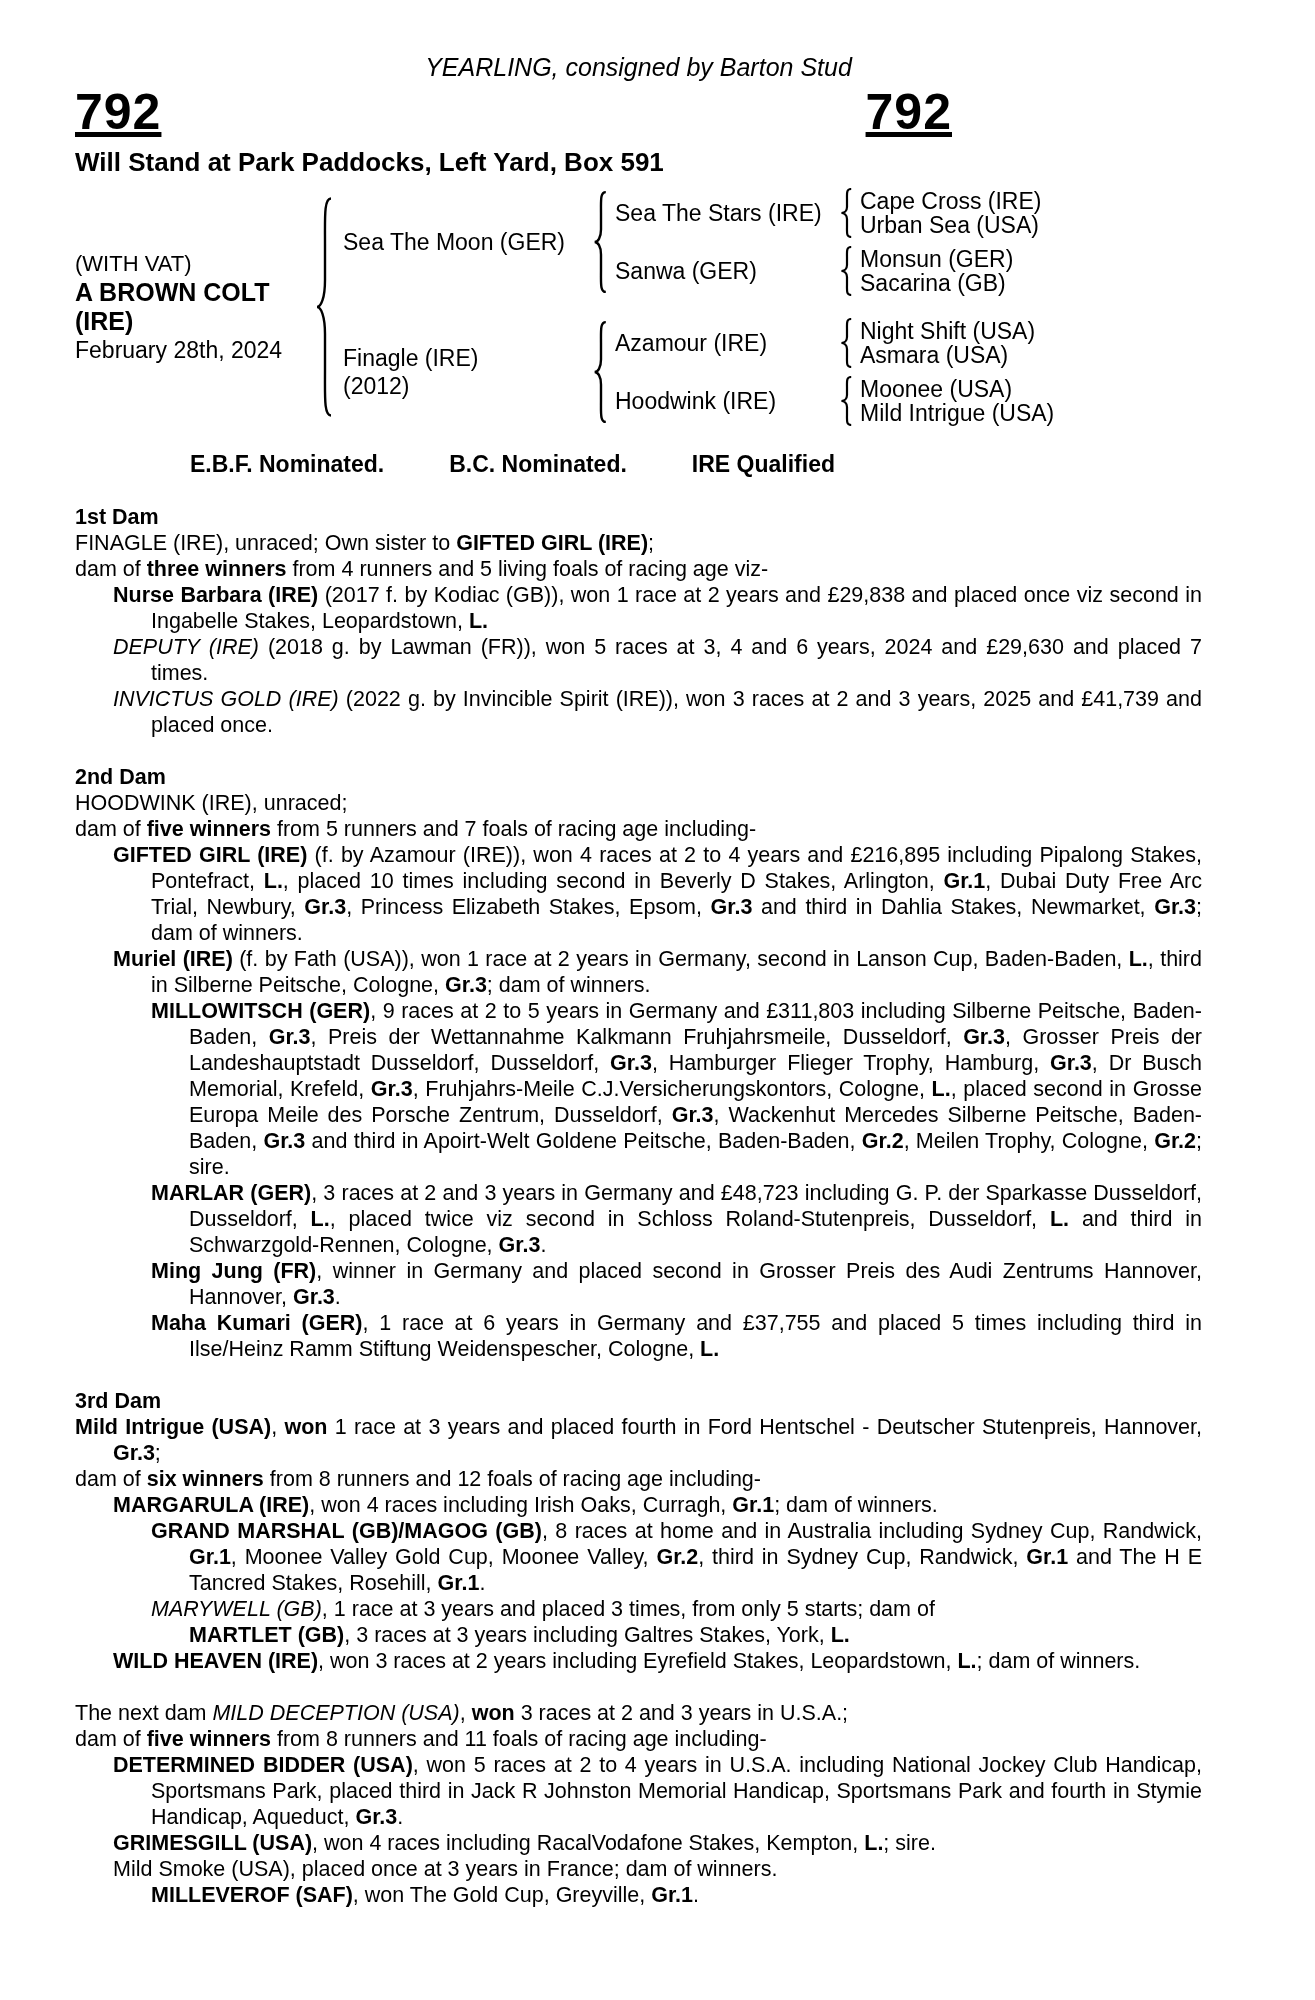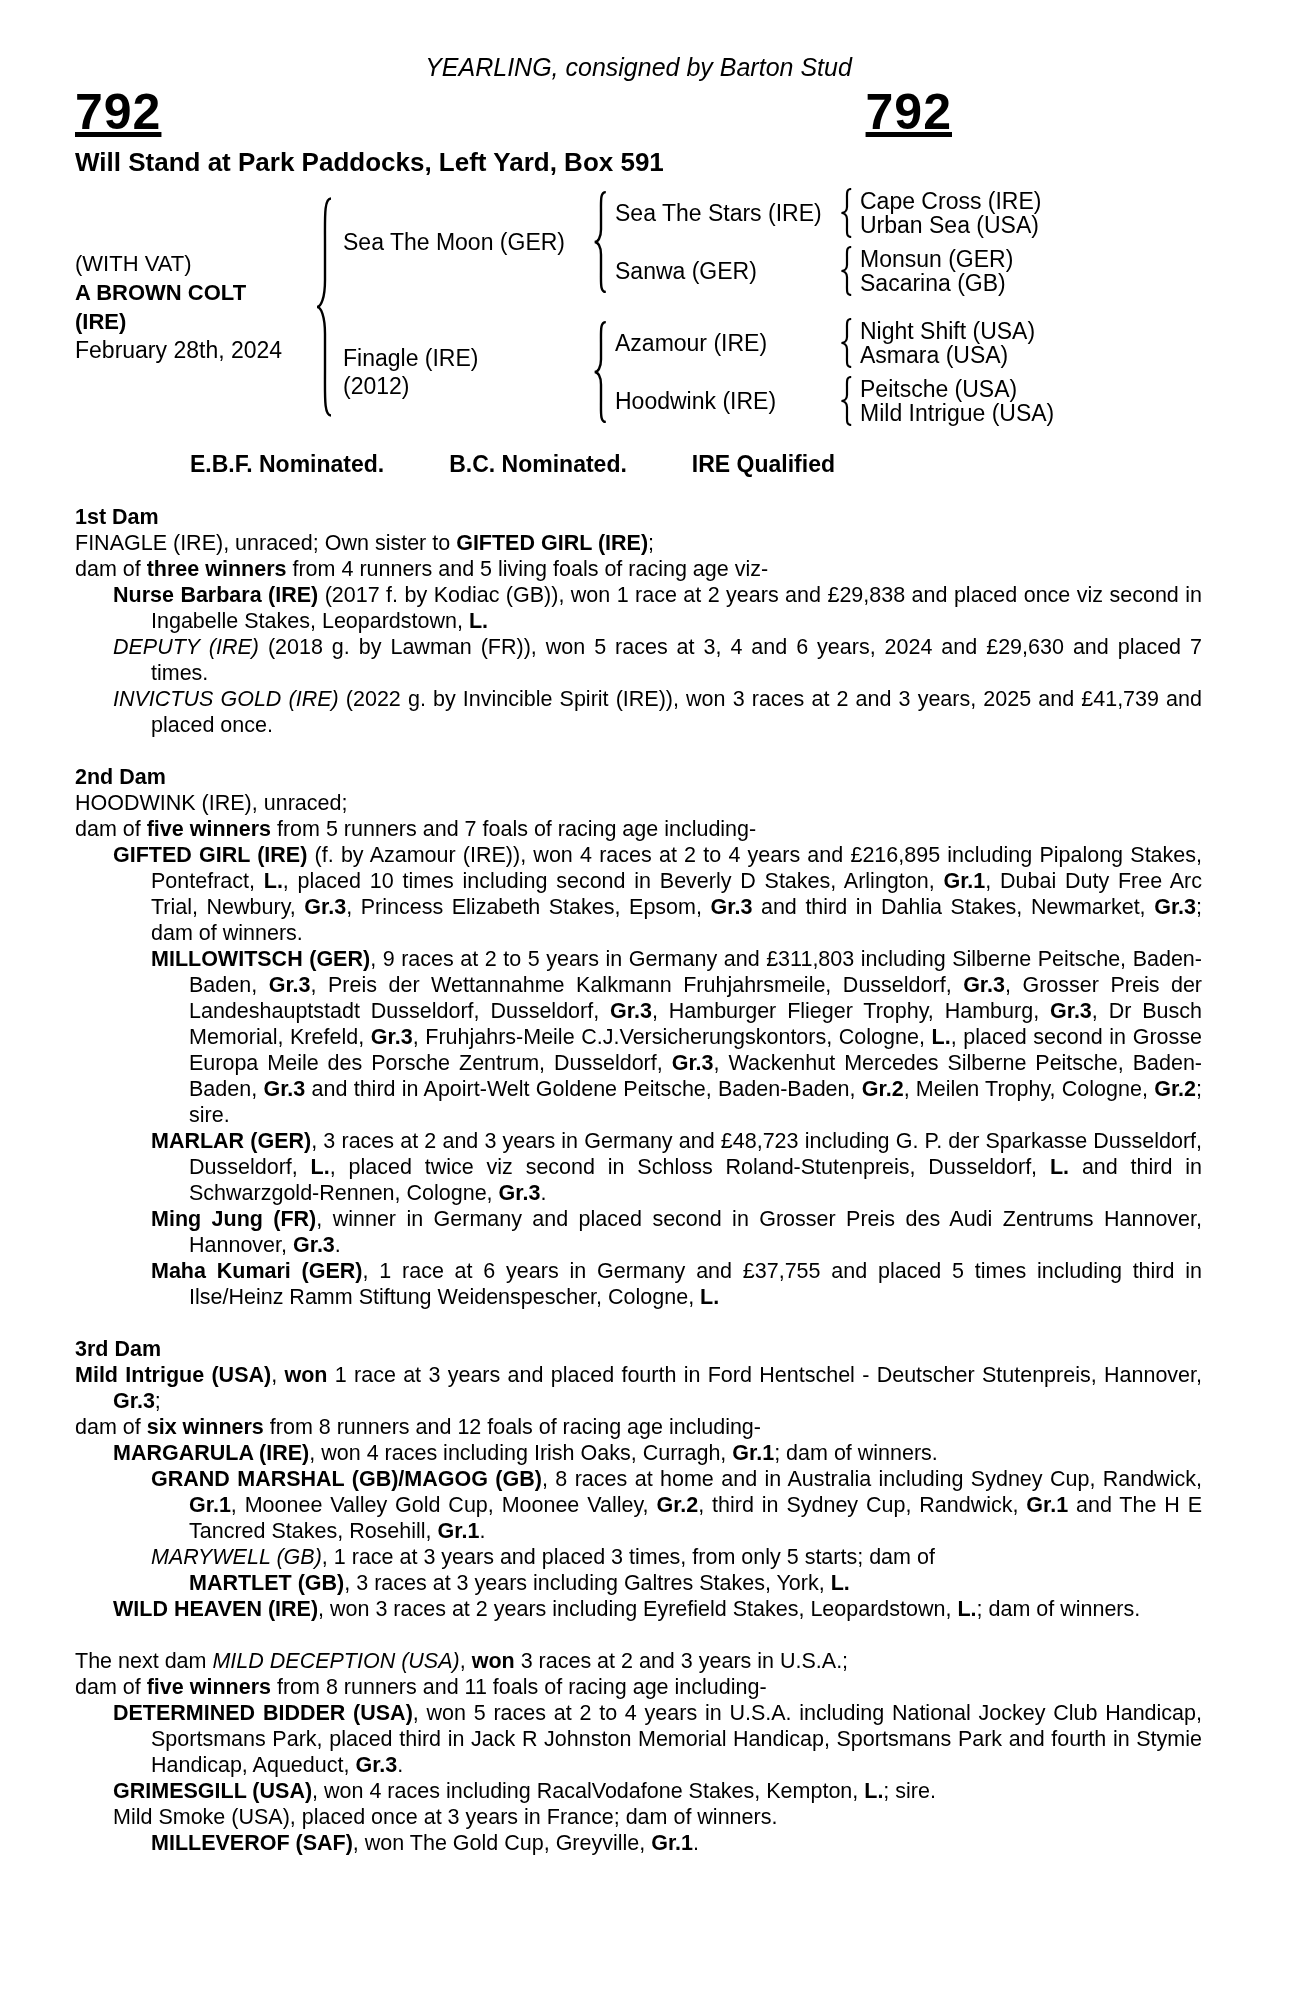--- a/index.html
+++ b/index.html
@@ -16,21 +16,21 @@
   }
   .lot-row{display:flex;justify-content:space-between;align-items:flex-start;margin-top:4px;text-decoration:underline;}
   .lot{font-size:50px;font-weight:bold;line-height:52px;letter-spacing:1px;}
   .lot.right{margin-right:250px;}
   .stand-line{font-weight:bold;font-size:26px;line-height:32px;margin-top:8px;}
 
   
   .pedigree{display:flex;align-items:center;margin-top:10px;font-size:23px;}
   .ped-info{width:240px;flex:0 0 240px;line-height:29px;}
   .ped-info .vat{font-size:22px;}
-  .ped-info .colt{font-weight:bold;font-size:22px;}
+  .ped-info .colt{font-weight:bold;font-size:25px;}
   .brace{flex:0 0 auto;display:block;}
   .ped-parents{display:flex;flex-direction:column;gap:22px;margin-left:8px;}
   .parent-row{display:flex;align-items:center;}
   .parent-name{width:250px;flex:0 0 250px;line-height:28px;}
   .gp-col{display:flex;flex-direction:column;gap:8px;margin-left:6px;}
   .gp-row{display:flex;align-items:center;}
   .gp-name{width:225px;flex:0 0 225px;line-height:26px;}
   .ggp-col{display:flex;flex-direction:column;margin-left:6px;}
   .ggp{line-height:24px;white-space:nowrap;}
 
@@ -128,21 +128,21 @@
               <div class="ggp">Night Shift (USA)</div>
               <div class="ggp">Asmara (USA)</div>
             </div>
           </div>
           <div class="gp-row">
             <div class="gp-name">Hoodwink (IRE)</div>
             <svg class="brace" viewBox="0 0 20 100" preserveAspectRatio="none" width="14" height="50" aria-hidden="true">
               <path d="M16 2 C9 2 10 10 10 22 L10 38 C10 46 6 50 2 50 C6 50 10 54 10 62 L10 78 C10 90 9 98 16 98" fill="none" stroke="#000" stroke-width="2.2" vector-effect="non-scaling-stroke"></path>
             </svg>
             <div class="ggp-col">
-              <div class="ggp">Peitsche (USA)</div>
+              <div class="ggp">Moonee (USA)</div>
               <div class="ggp">Mild Intrigue (USA)</div>
             </div>
           </div>
         </div>
       </div>
 
     </div>
   </div>
 
   <div class="noms">
@@ -155,20 +155,21 @@
       <div class="dam-heading">1st Dam</div>
       <p class="para ind0"><span>FINAGLE (IRE), unraced; Own sister to </span><b>GIFTED GIRL (IRE)</b><span>;</span></p>
       <p class="para ind0"><span>dam of </span><b>three winners</b><span> from 4 runners and 5 living foals of racing age viz-</span></p>
       <p class="para ind1"><b>Nurse Barbara (IRE)</b><span> (2017 f. by Kodiac (GB)), won 1 race at 2 years and £29,838 and placed once viz second in Ingabelle Stakes, Leopardstown, </span><b>L.</b></p>
       <p class="para ind1"><i>DEPUTY (IRE)</i><span> (2018 g. by Lawman (FR)), won 5 races at 3, 4 and 6 years, 2024 and £29,630 and placed 7 times.</span></p>
       <p class="para ind1"><i>INVICTUS GOLD (IRE)</i><span> (2022 g. by Invincible Spirit (IRE)), won 3 races at 2 and 3 years, 2025 and £41,739 and placed once.</span></p>
       <div class="dam-heading">2nd Dam</div>
       <p class="para ind0"><span>HOODWINK (IRE), unraced;</span></p>
       <p class="para ind0"><span>dam of </span><b>five winners</b><span> from 5 runners and 7 foals of racing age including-</span></p>
       <p class="para ind1"><b>GIFTED GIRL (IRE)</b><span> (f. by Azamour (IRE)), won 4 races at 2 to 4 years and £216,895 including Pipalong Stakes, Pontefract, </span><b>L.</b><span>, placed 10 times including second in Beverly D Stakes, Arlington, </span><b>Gr.1</b><span>, Dubai Duty Free Arc Trial, Newbury, </span><b>Gr.3</b><span>, Princess Elizabeth Stakes, Epsom, </span><b>Gr.3</b><span> and third in Dahlia Stakes, Newmarket, </span><b>Gr.3</b><span>; dam of winners.</span></p>
+      <p class="para ind1"><b>Muriel (IRE)</b><span> (f. by Fath (USA)), won 1 race at 2 years in Germany, second in Lanson Cup, Baden-Baden, </span><b>L.</b><span>, third in Silberne Peitsche, Cologne, </span><b>Gr.3</b><span>; dam of winners.</span></p>
       <p class="para ind2"><b>MILLOWITSCH (GER)</b><span>, 9 races at 2 to 5 years in Germany and £311,803 including Silberne Peitsche, Baden-Baden, </span><b>Gr.3</b><span>, Preis der Wettannahme Kalkmann Fruhjahrsmeile, Dusseldorf, </span><b>Gr.3</b><span>, Grosser Preis der Landeshauptstadt Dusseldorf, Dusseldorf, </span><b>Gr.3</b><span>, Hamburger Flieger Trophy, Hamburg, </span><b>Gr.3</b><span>, Dr Busch Memorial, Krefeld, </span><b>Gr.3</b><span>, Fruhjahrs-Meile C.J.Versicherungskontors, Cologne, </span><b>L.</b><span>, placed second in Grosse Europa Meile des Porsche Zentrum, Dusseldorf, </span><b>Gr.3</b><span>, Wackenhut Mercedes Silberne Peitsche, Baden-Baden, </span><b>Gr.3</b><span> and third in Apoirt-Welt Goldene Peitsche, Baden-Baden, </span><b>Gr.2</b><span>, Meilen Trophy, Cologne, </span><b>Gr.2</b><span>; sire.</span></p>
       <p class="para ind2"><b>MARLAR (GER)</b><span>, 3 races at 2 and 3 years in Germany and £48,723 including G. P. der Sparkasse Dusseldorf, Dusseldorf, </span><b>L.</b><span>, placed twice viz second in Schloss Roland-Stutenpreis, Dusseldorf, </span><b>L.</b><span> and third in Schwarzgold-Rennen, Cologne, </span><b>Gr.3</b><span>.</span></p>
       <p class="para ind2"><b>Ming Jung (FR)</b><span>, winner in Germany and placed second in Grosser Preis des Audi Zentrums Hannover, Hannover, </span><b>Gr.3</b><span>.</span></p>
       <p class="para ind2"><b>Maha Kumari (GER)</b><span>, 1 race at 6 years in Germany and £37,755 and placed 5 times including third in Ilse/Heinz Ramm Stiftung Weidenspescher, Cologne, </span><b>L.</b></p>
       <div class="dam-heading">3rd Dam</div>
       <p class="para ind0"><b>Mild Intrigue (USA)</b><span>, </span><b>won</b><span> 1 race at 3 years and placed fourth in Ford Hentschel - Deutscher Stutenpreis, Hannover, </span><b>Gr.3</b><span>;</span></p>
       <p class="para ind0"><span>dam of </span><b>six winners</b><span> from 8 runners and 12 foals of racing age including-</span></p>
       <p class="para ind1"><b>MARGARULA (IRE)</b><span>, won 4 races including Irish Oaks, Curragh, </span><b>Gr.1</b><span>; dam of winners.</span></p>
       <p class="para ind2"><b>GRAND MARSHAL (GB)/MAGOG (GB)</b><span>, 8 races at home and in Australia including Sydney Cup, Randwick, </span><b>Gr.1</b><span>, Moonee Valley Gold Cup, Moonee Valley, </span><b>Gr.2</b><span>, third in Sydney Cup, Randwick, </span><b>Gr.1</b><span> and The H E Tancred Stakes, Rosehill, </span><b>Gr.1</b><span>.</span></p>
       <p class="para ind2"><i>MARYWELL (GB)</i><span>, 1 race at 3 years and placed 3 times, from only 5 starts; dam of</span></p>

